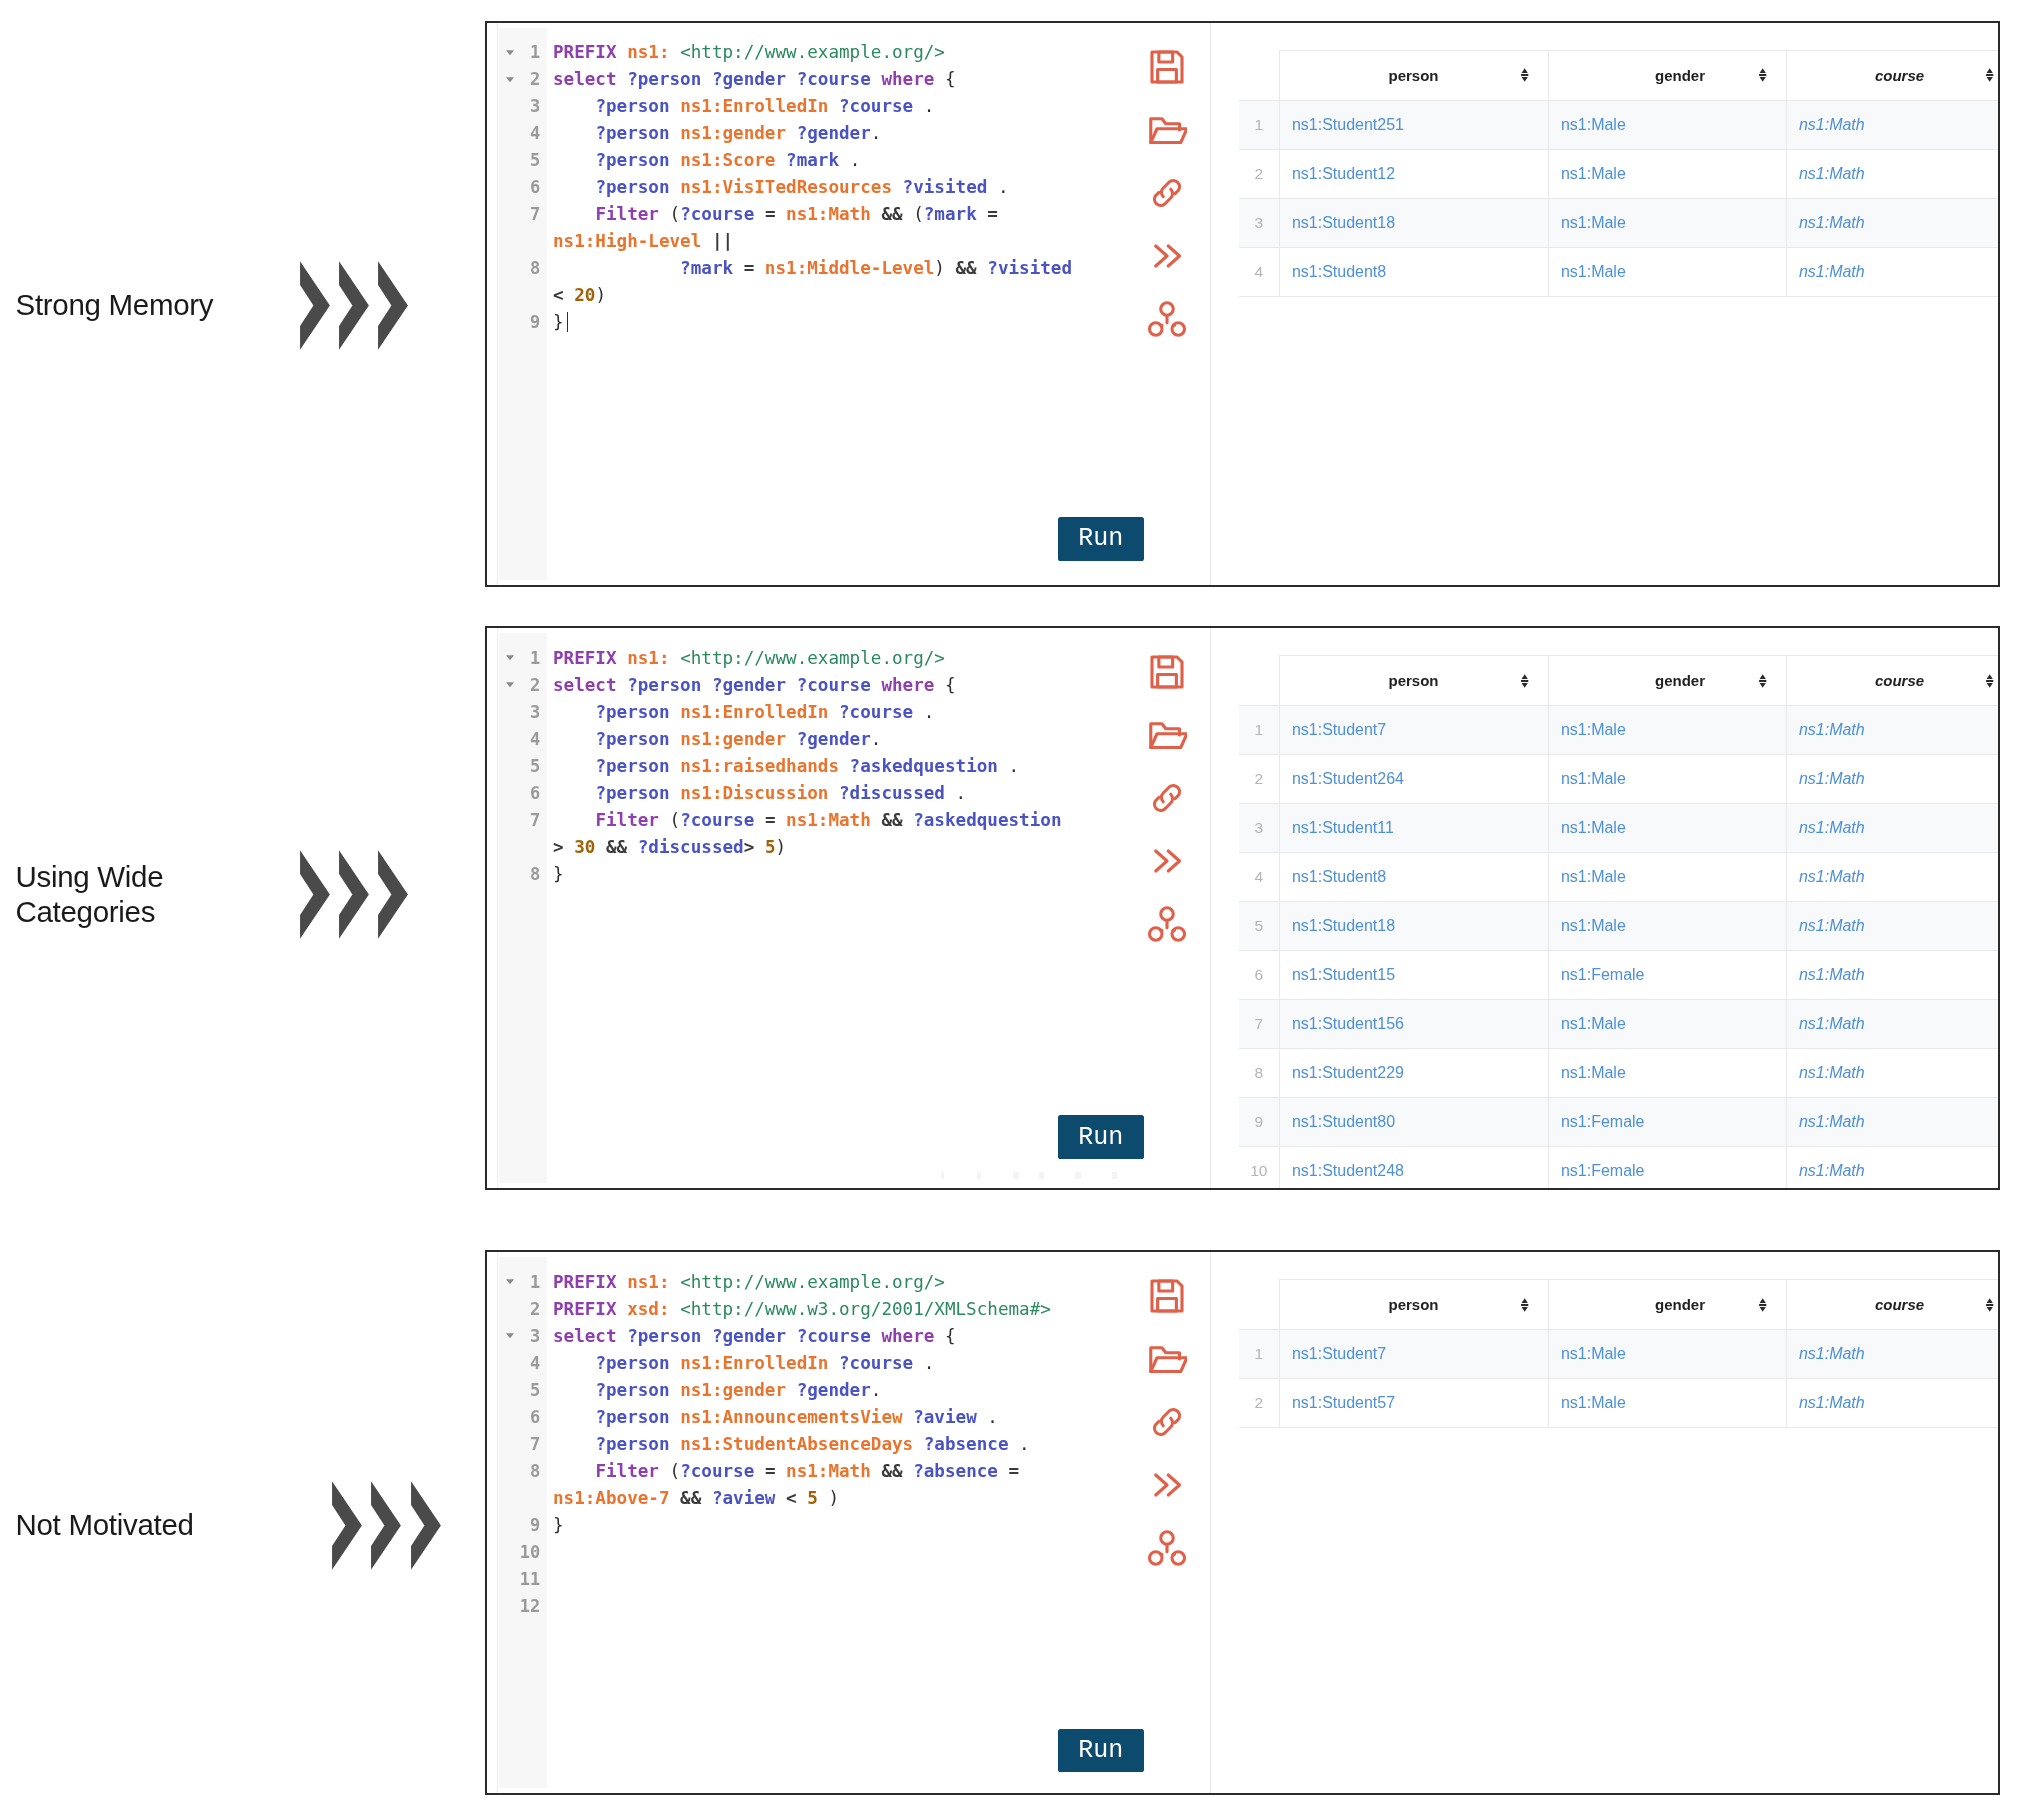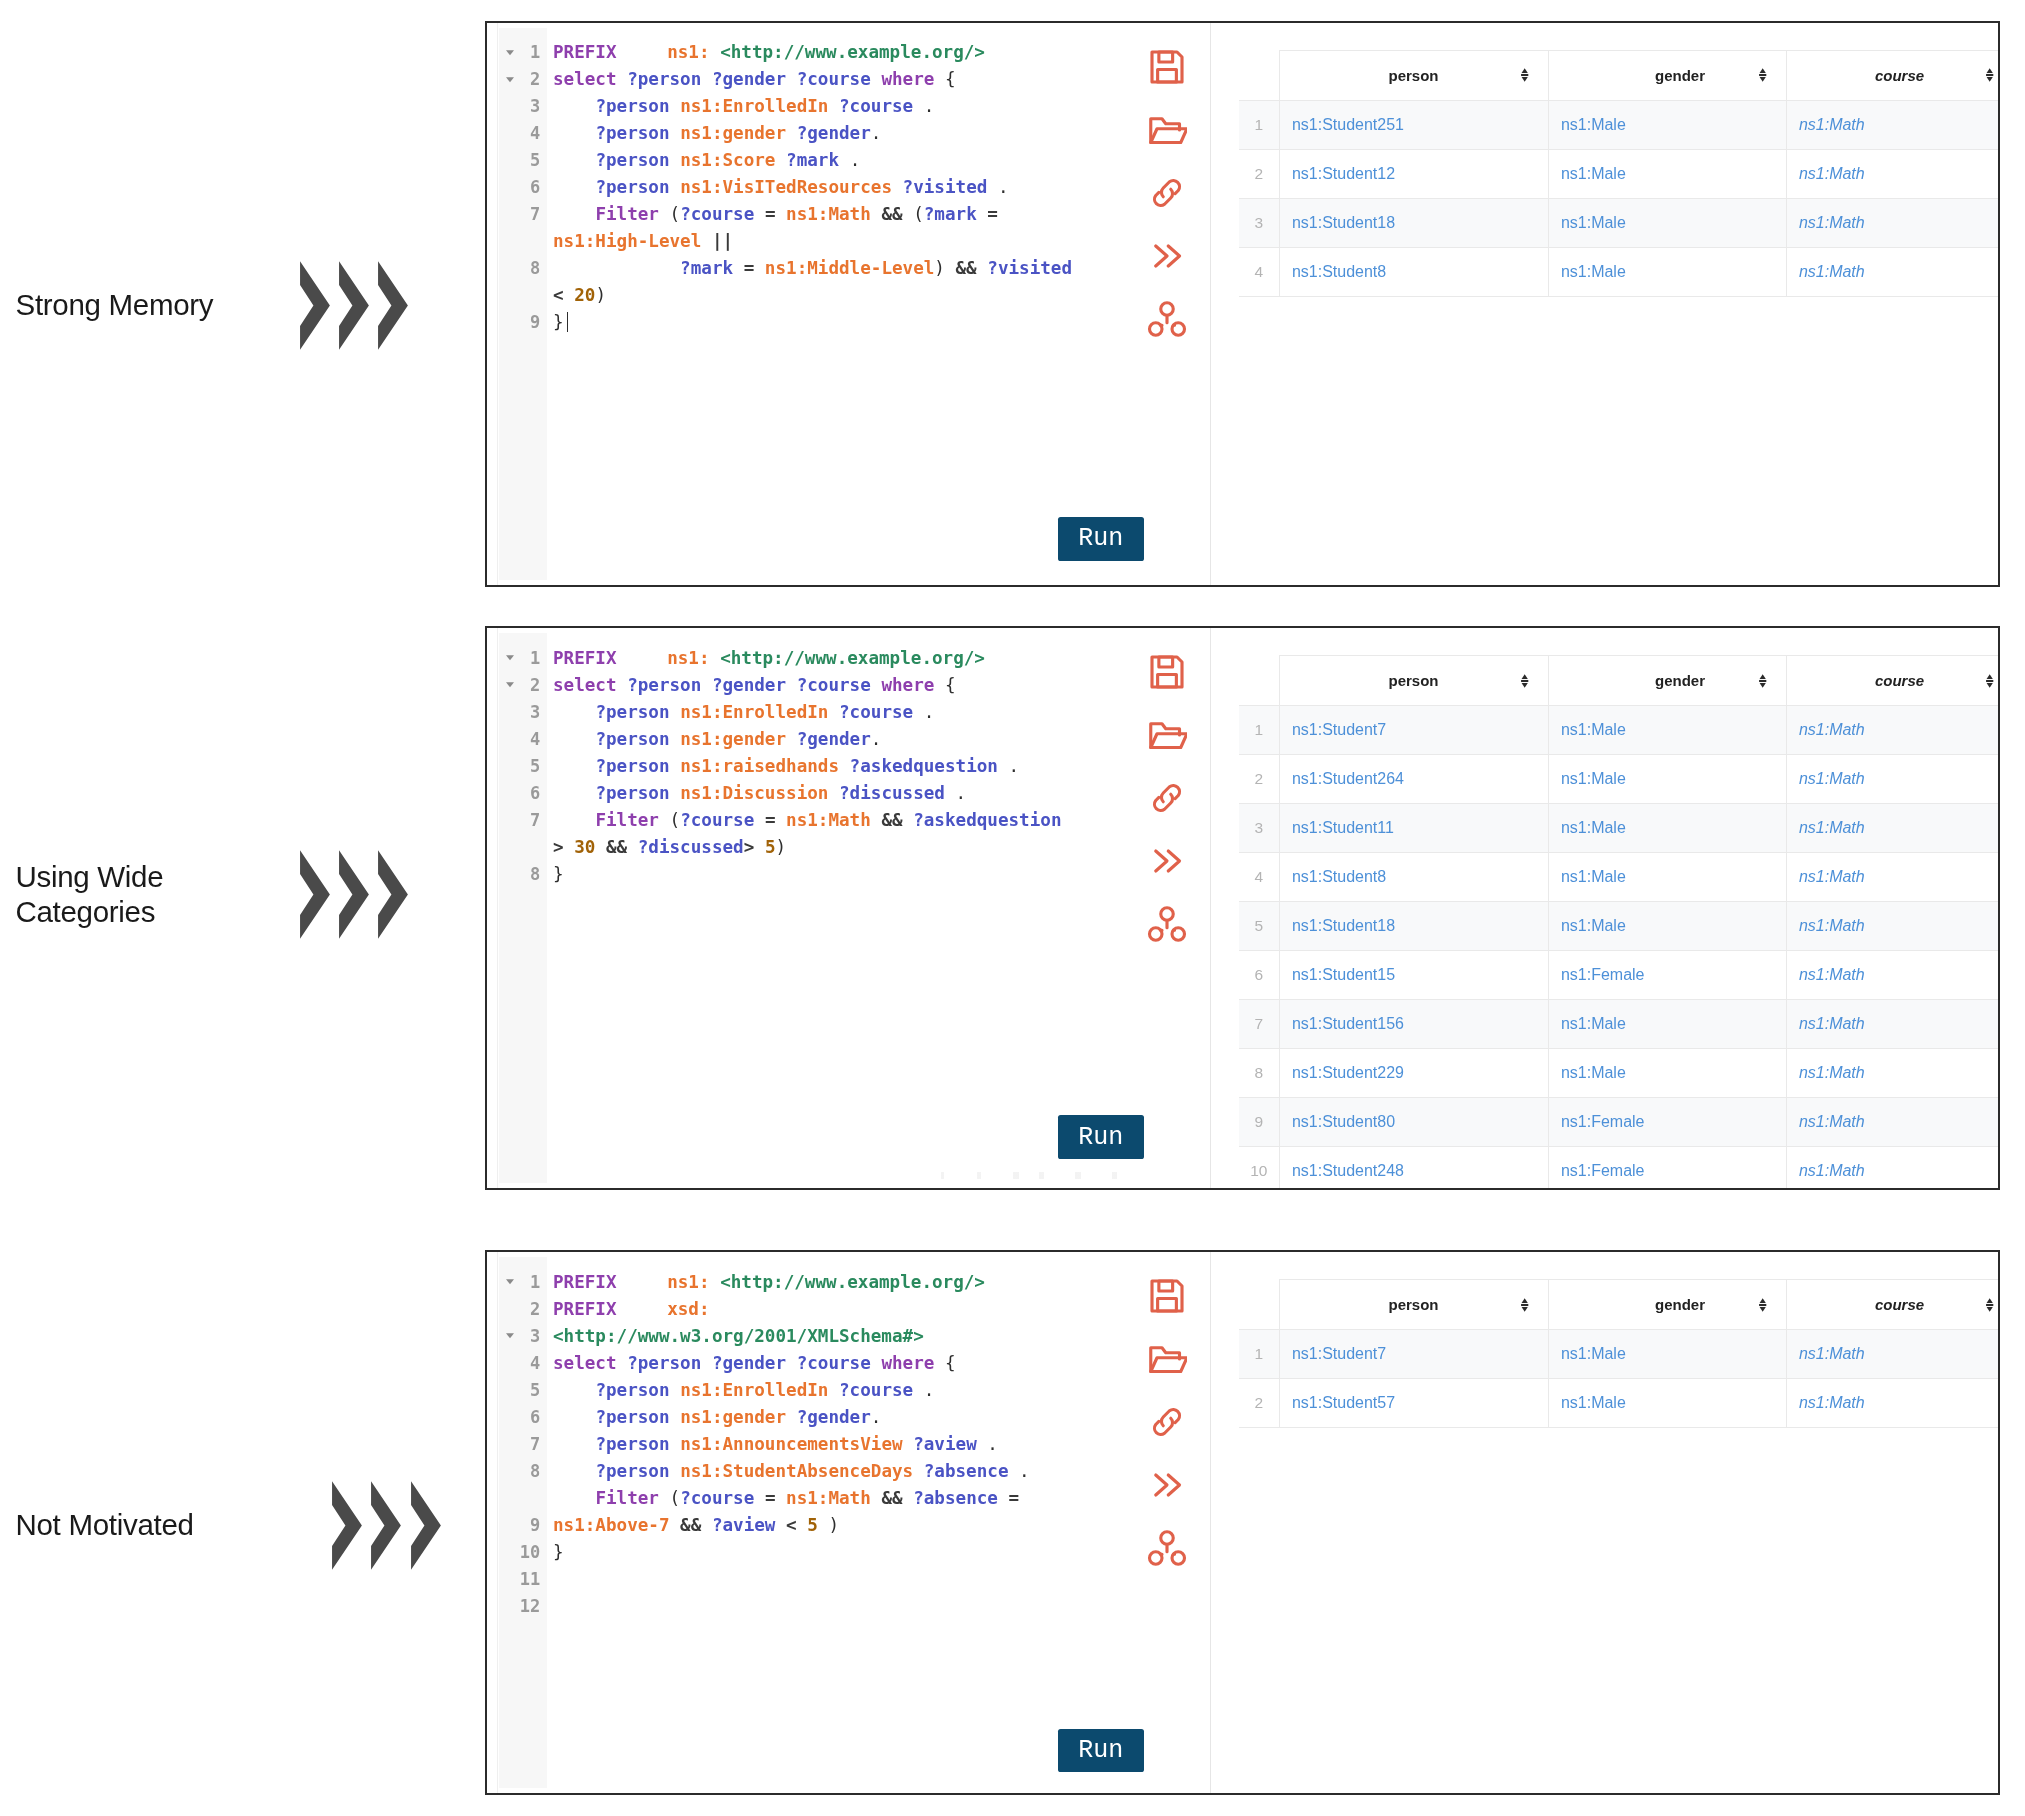--- a/index.html
+++ b/index.html
@@ -77,22 +77,22 @@
 
   .code {
     position: absolute; left: 66px; top: 16.5px; right: 134px;
     font-family: "DejaVu Sans Mono", monospace;
     font-size: 17.6px; line-height: 27px;
     white-space: pre-wrap; word-break: break-word;
     color: #303030;
   }
   .code .ln { display: block; }
   .kw   { color: #8e3fad; font-weight: 700; }
-  .pfx  { color: #e8742e; font-weight: 700; margin-left: 40px; }
-  .uri  { color: #2a8a5e; font-weight: 700; }
+  .pfx  { color: #e8742e; font-weight: 700; }
+  .uri  { color: #2a8a5e; font-weight: 400; }
   .var  { color: #4a53c4; font-weight: 700; }
   .pred { color: #e8742e; font-weight: 700; }
   .num  { color: #a16207; font-weight: 700; }
   .op   { color: #3a3a3a; font-weight: 700; }
   .pun  { color: #2e2e2e; }
   .caret { border-left: 1.6px solid #2e2e2e; margin-left: 3.1px; }
 
   
   .toolbar {
     position: absolute; right: 23px; top: 24px;

